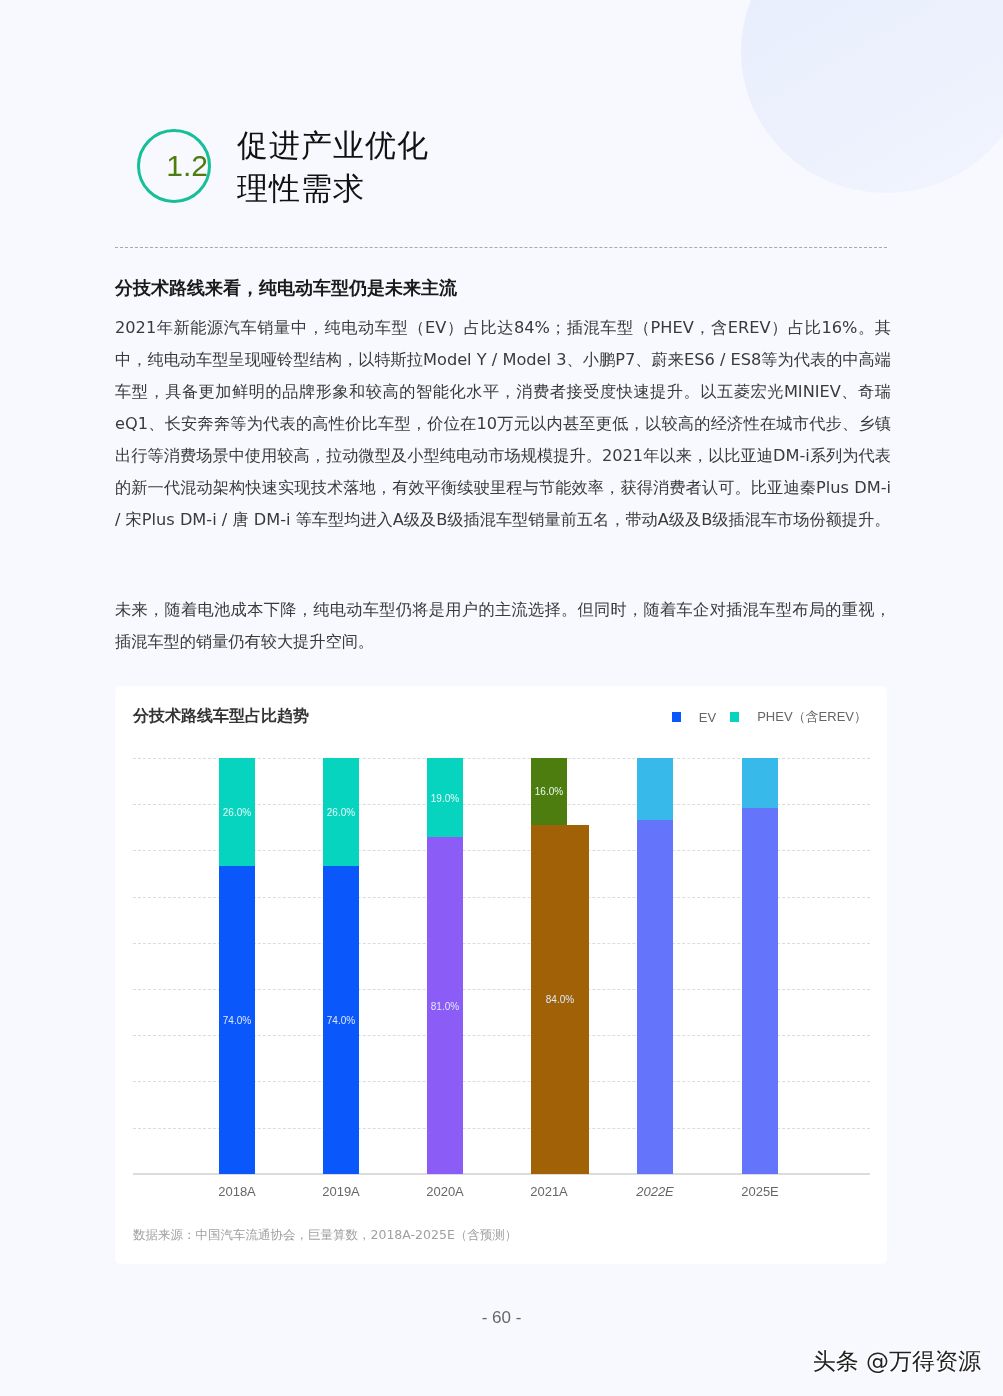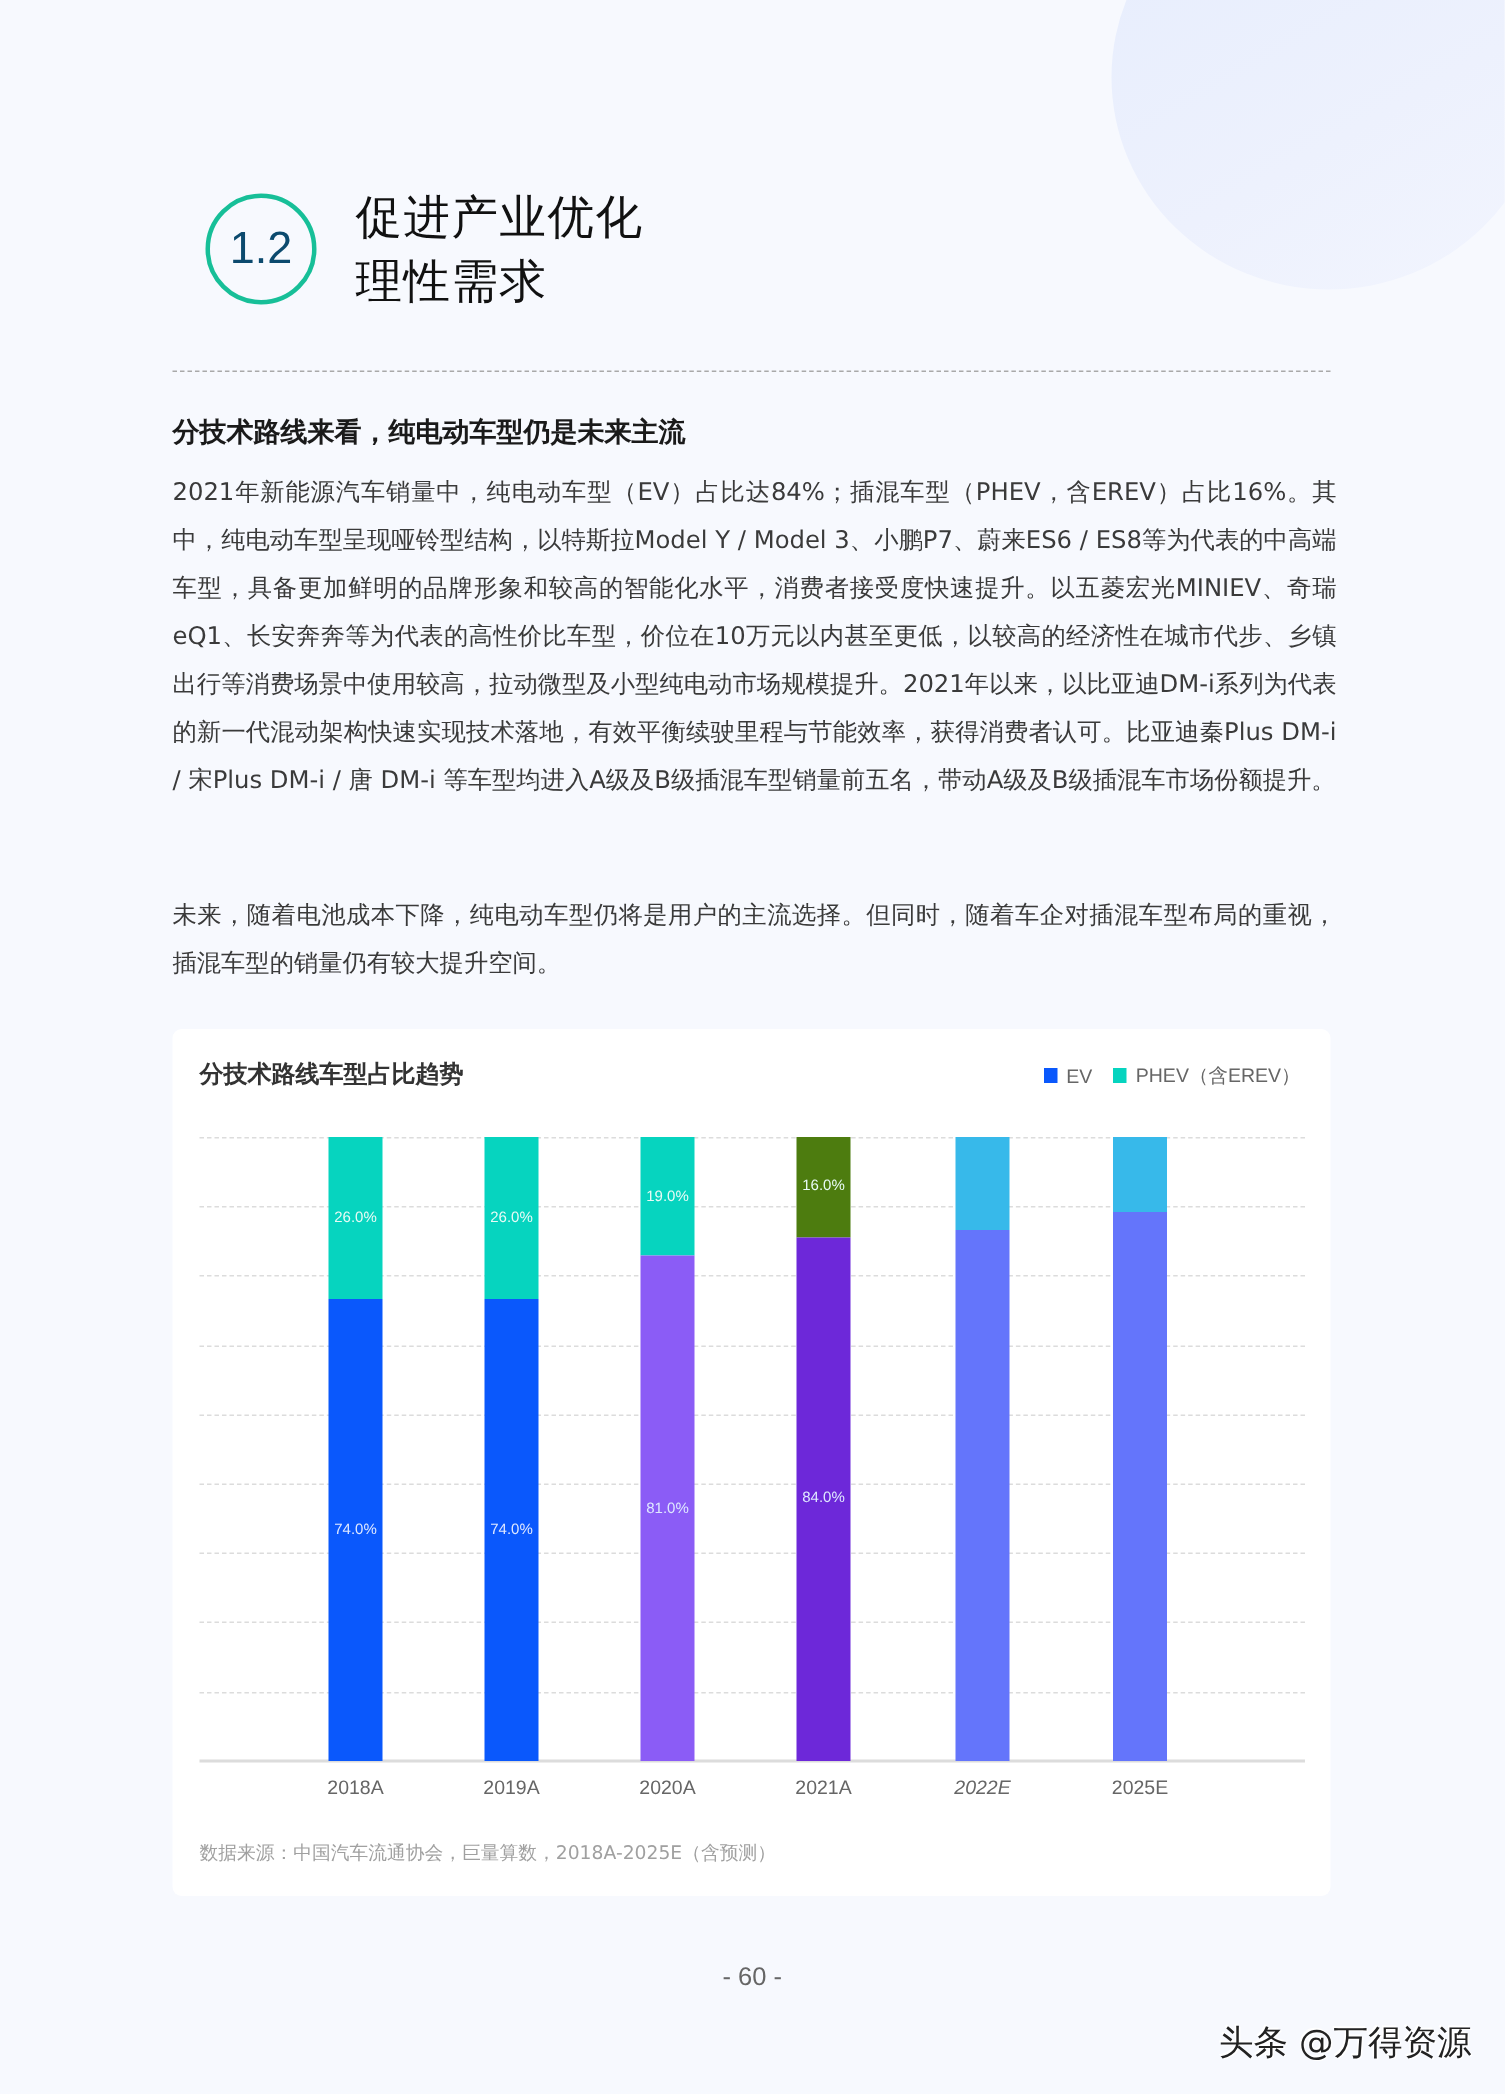--- a/index.html
+++ b/index.html
@@ -10,22 +10,22 @@
     color: #333;
   }
   .bg-circle {
     position: absolute; left: 741px; top: -90px; width: 290px; height: 283px;
     border-radius: 50%;
     background: linear-gradient(150deg, #e6edfd 0%, #edf1fd 60%, #f2f5fe 100%);
   }
   .badge {
     position: absolute; left: 137px; top: 129px; width: 68px; height: 68px;
     border: 3px solid #17bf98; border-radius: 50%;
-    display: flex; align-items: center; justify-content: center;
-    color: #0c4a6e; font-size: 30px; font-family: "Liberation Sans", sans-serif;
+    display: flex; align-items: center; justify-content: flex-end;
+    color: #4d7c0f; font-size: 30px; font-family: "Liberation Sans", sans-serif;
   }
   .title {
     position: absolute; left: 237px; top: 124px;
     font-size: 31px; line-height: 43px; color: #111; letter-spacing: 1px;
   }
   .divider {
     position: absolute; left: 115px; top: 247px; width: 772px; height: 0;
     border-top: 1px dashed #a9a9a9;
   }
   .subhead {
@@ -44,21 +44,21 @@
     position: absolute; left: 115px; top: 686px; width: 772px; height: 578px;
     background: #ffffff; border-radius: 6px;
   }
   .chart-title {
     position: absolute; left: 18px; top: 20px; font-size: 16px; font-weight: bold; color: #333;
   }
   .legend {
     position: absolute; right: 20px; top: 22px; display: flex; gap: 14px;
     font-size: 13px; color: #666; font-family: "Liberation Sans", sans-serif;
   }
-  .legend-item { display: flex; align-items: center; gap: 6px; }
+  .legend-item { display: flex; align-items: center; gap: 18px; }
   .swatch { width: 9px; height: 10px; display: inline-block; }
   .plot {
     position: absolute; left: 18px; top: 72px; width: 737px; height: 416px;
   }
   .grid-line {
     position: absolute; left: 0; width: 100%; height: 0;
     border-top: 1px dashed #dcdcdc;
   }
   .baseline {
     position: absolute; left: 0; width: 100%; bottom: -1px; height: 0;
@@ -156,21 +156,21 @@
           <span class="seg-label">19.0%</span>
         </div>
         <div class="seg" style="height: 336.96px; background: #8b5cf6;">
           <span class="seg-label" style="color: rgb(223, 232, 255);">81.0%</span>
         </div>
       </div>
       <div class="bar" style="left: 398px;">
         <div class="seg" style="height: 66.56px; background: #4d7c0f;">
           <span class="seg-label">16.0%</span>
         </div>
-        <div class="seg" style="height: 349.44px; background: #6d28d9;">
+        <div class="seg" style="height: 349.44px; background: #a16207; padding-left: 22px;">
           <span class="seg-label" style="color: rgb(223, 232, 255);">84.0%</span>
         </div>
       </div>
       <div class="bar" style="left: 504px;">
         <div class="seg" style="height: 62.4px; background: rgb(55, 185, 234);"></div>
         <div class="seg" style="height: 353.6px; background: rgb(100, 117, 251);"></div>
       </div>
       <div class="bar" style="left: 609px;">
         <div class="seg" style="height: 49.92px; background: rgb(55, 185, 234);"></div>
         <div class="seg" style="height: 366.08px; background: rgb(100, 117, 251);"></div>

